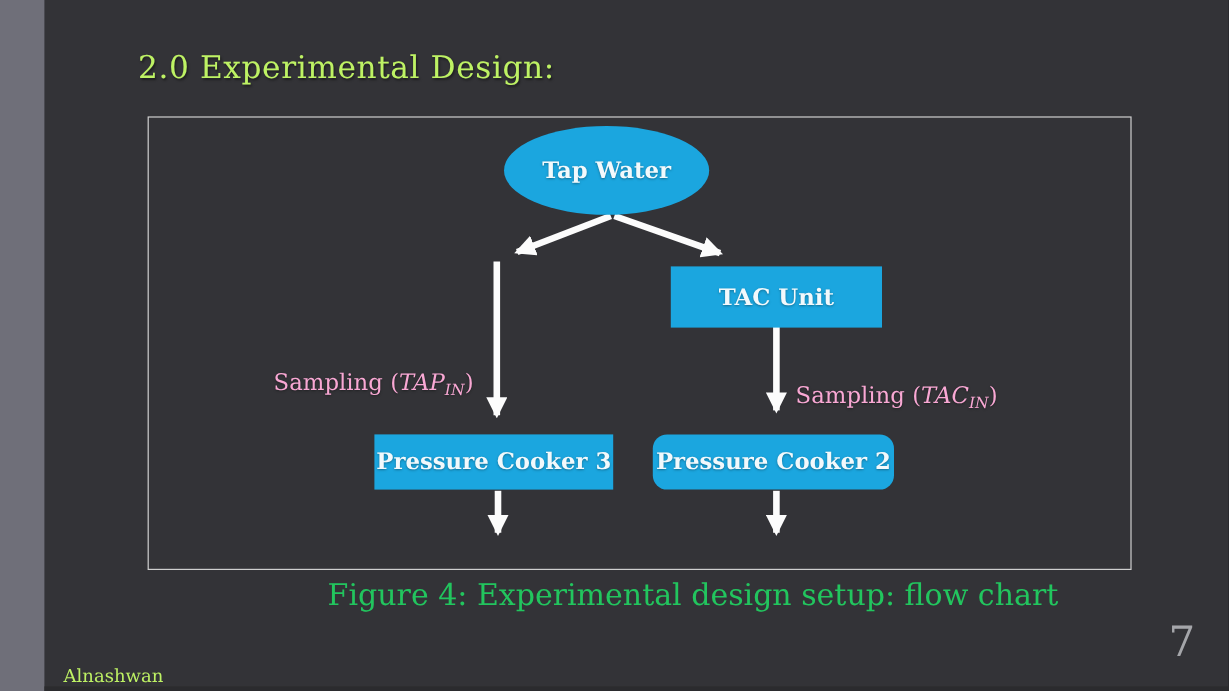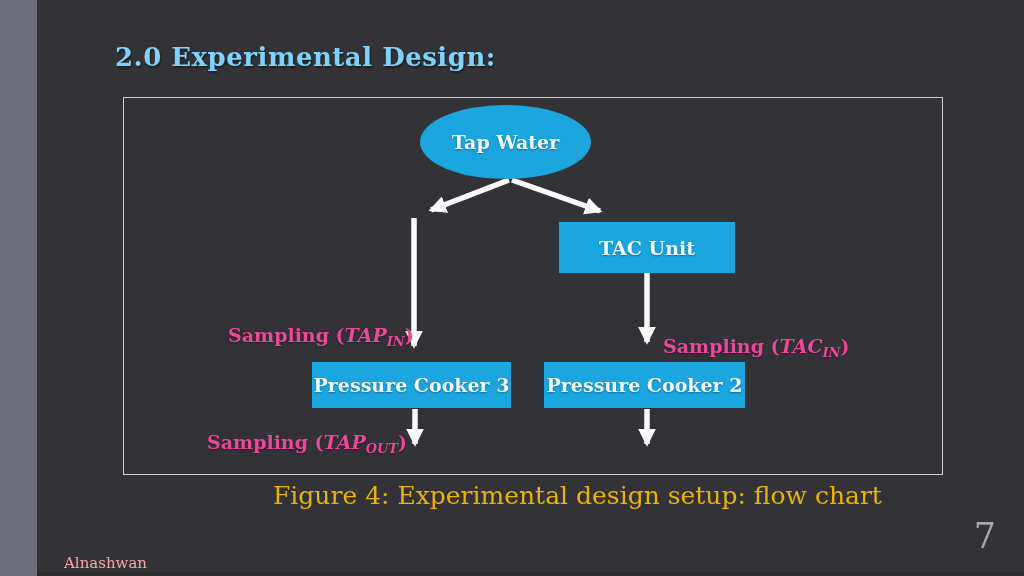--- a/index.html
+++ b/index.html
@@ -16,22 +16,22 @@
     width: 37px; height: 576px;
     background: #6f6f79;
   }
   .bottom-strip {
     position: absolute; left: 37px; bottom: 0;
     width: 987px; height: 4px;
     background: #2b2b2e;
   }
   .slide-title {
     position: absolute; left: 115px; top: 42px;
-    font-size: 26px; font-weight: bold;
-    color: #7dd3fc;
+    font-size: 26px; font-weight: normal;
+    color: #bef264;
     letter-spacing: 0.5px;
     text-shadow: 1px 2px 2px rgba(0,0,0,0.45);
   }
   .frame {
     position: absolute; left: 123px; top: 97px;
     width: 820px; height: 378px;
     border: 1.5px solid #cfcfcf;
     background: transparent;
   }
   .node {
@@ -41,45 +41,44 @@
     color: #f2f9fc;
     font-weight: bold; font-size: 19px;
     text-shadow: 0 1px 2px rgba(0,0,0,0.35);
   }
   .node-ellipse {
     left: 420px; top: 105px; width: 171px; height: 74px;
     border-radius: 50%;
   }
   .node-tac { left: 559px; top: 222px; width: 176px; height: 51px; }
   .node-pc1 { left: 312px; top: 362px; width: 199px; height: 46px; }
-  .node-pc2 { left: 544px; top: 362px; width: 201px; height: 46px; }
+  .node-pc2 { left: 544px; top: 362px; width: 201px; height: 46px; border-radius: 12px; }
   .arrow-layer { position: absolute; left: 0; top: 0; width: 1024px; height: 576px; pointer-events: none; }
   .samp-label {
     position: absolute;
-    color: #ec4899;
-    font-size: 19px; font-weight: bold;
+    color: #f9a8d4;
+    font-size: 19px; font-weight: normal;
     white-space: nowrap;
     text-shadow: 0 1px 2px rgba(0,0,0,0.4);
-    margin-top: 16px;
   }
   .samp-label .var { font-style: italic; }
   .samp-label sub { font-style: italic; font-size: 13px; line-height: 0; vertical-align: -4px; }
   .lbl-tap-in  { left: 228px; top: 308px; }
   .lbl-tac-in  { left: 663px; top: 319px; text-align: right; }
   .lbl-tap-out { left: 207px; top: 415px; }
   .lbl-tac-out { left: 663px; top: 415px; }
   .caption {
     position: absolute; left: 273px; top: 481px;
     font-size: 25px; font-weight: normal;
-    color: #eab308;
+    color: #22c55e;
     white-space: nowrap;
   }
   .author {
-    position: absolute; left: 64px; top: 554px;
-    font-size: 15px; color: #fca5a5;
+    position: absolute; left: 53px; top: 554px;
+    font-size: 15px; color: #bef264;
   }
   .page-number {
     position: absolute; right: 28px; top: 516px;
     font-size: 35px; color: #a5a6aa;
   }
 </style>
 </head>
 <body>
 
 <div class="slide">
@@ -116,23 +115,20 @@
   <div class="node node-pc2">
     <span>Pressure Cooker 2</span>
   </div>
 
   <div class="samp-label lbl-tap-in">
     <span>Sampling (</span><span class="var">TAP</span><sub>IN</sub><span>)</span>
   </div>
   <div class="samp-label lbl-tac-in">
     <span>Sampling (</span><span class="var">TAC</span><sub>IN</sub><span>)</span>
   </div>
-  <div class="samp-label lbl-tap-out">
-    <span>Sampling (</span><span class="var">TAP</span><sub>OUT</sub><span>)</span>
-  </div>
 
   <div class="caption">Figure 4: Experimental design setup: flow chart</div>
 
   <div class="author">Alnashwan</div>
 
   <div class="page-number">7</div>
 
   <div class="bottom-strip"></div>
 
 </div>

